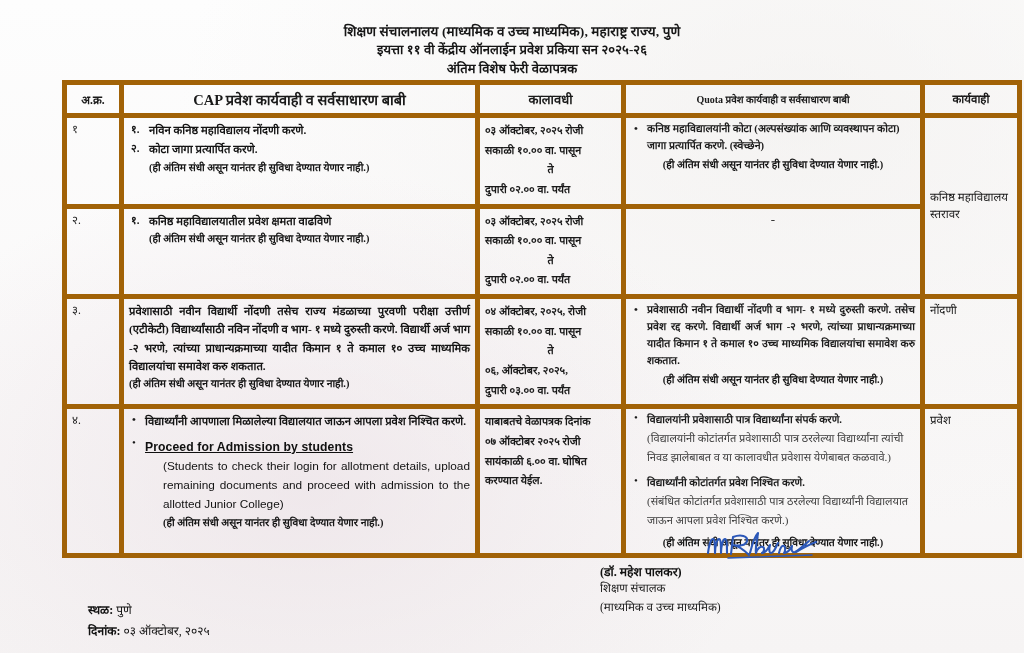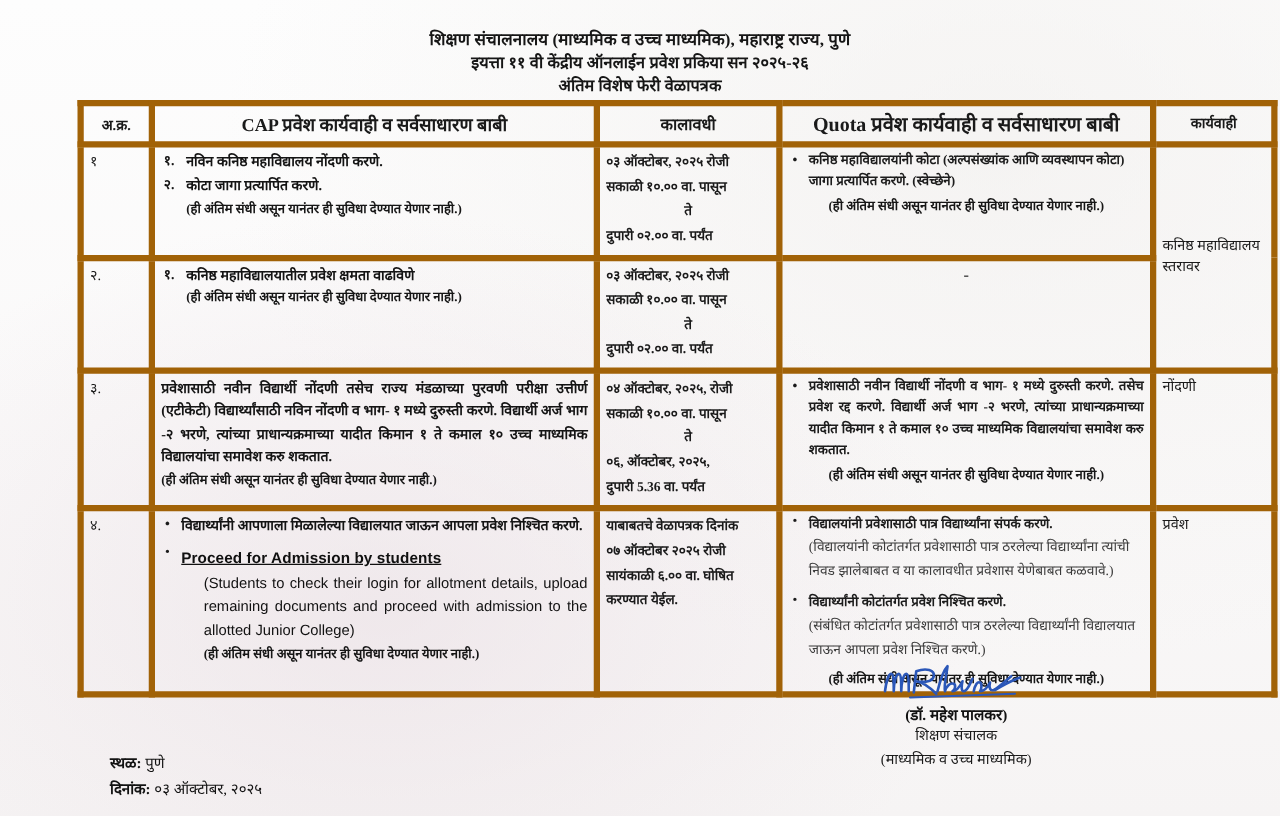--- a/index.html
+++ b/index.html
@@ -69,21 +69,21 @@
   table.sched thead th {
     text-align: center;
     vertical-align: middle;
     font-weight: bold;
     padding: 3px 3px;
     height: 22px;
   }
   .th-sr   { font-size: 12px; }
   .th-cap  { font-size: 14.5px; }
   .th-kala { font-size: 13px; }
-  .th-quota{ font-size: 16px; }
+  .th-quota{ font-size: 10px; }
   .th-act  { font-size: 12.5px; }
 
   .c-sr    { width: 46px;  text-align: left; font-size: 11.5px; font-weight: 500; padding-left: 9px; padding-top: 6px;}
   .c-cap   { width: 345px; }
   .c-kala  { width: 135px; }
   .c-quota { width: 288px; }
   .c-act   { width: 86px;  font-size: 11.5px; line-height: 1.45; padding-top: 6px;}
 
   
   .mr {
@@ -190,21 +190,21 @@
     text-align: justify;
     text-align-last: left;
   }
 
   
   .sig-wrap {
     position: absolute;
     left: 600px;
     top: 528px;
     width: 330px;
-    text-align: center;
+    text-align: left;
   }
   .sig-ink {
     height: 34px;
     position: relative;
   }
   .sig-ink svg { display: block; margin: 0 auto; }
   .sig-name {
     font-size: 12.2px;
     font-weight: bold;
     color: #111;
@@ -307,21 +307,21 @@
         <td class="c-sr">३.</td>
         <td class="c-cap">
           <div class="mr" style="text-align:justify;text-align-last:left;">प्रवेशासाठी नवीन विद्यार्थी नोंदणी तसेच राज्य मंडळाच्या पुरवणी परीक्षा उत्तीर्ण (एटीकेटी) विद्यार्थ्यांसाठी नविन नोंदणी व भाग- १ मध्ये दुरुस्ती करणे. विद्यार्थी अर्ज भाग -२ भरणे, त्यांच्या प्राधान्यक्रमाच्या यादीत किमान १ ते कमाल १० उच्च माध्यमिक विद्यालयांचा समावेश करु शकतात.</div>
           <div class="note-paren" style="margin-top:1px;">(ही अंतिम संधी असून यानंतर ही सुविधा देण्यात येणार नाही.)</div>
         </td>
         <td class="c-kala">
           <div class="dur-l">०४ ऑक्टोबर, २०२५, रोजी</div>
           <div class="dur-l">सकाळी १०.०० वा. पासून</div>
           <div class="dur-l dur-c">ते</div>
           <div class="dur-l">०६, ऑक्टोबर, २०२५,</div>
-          <div class="dur-l">दुपारी 5.36 वा. पर्यंत</div>
+          <div class="dur-l">दुपारी ०३.०० वा. पर्यंत</div>
         </td>
         <td class="c-quota">
           <ul class="bullist mr-sm">
             <li style="text-align:justify;text-align-last:left;">प्रवेशासाठी नवीन विद्यार्थी नोंदणी व भाग- १ मध्ये दुरुस्ती करणे. तसेच प्रवेश रद्द करणे. विद्यार्थी अर्ज भाग -२ भरणे, त्यांच्या प्राधान्यक्रमाच्या यादीत किमान १ ते कमाल १० उच्च माध्यमिक विद्यालयांचा समावेश करु शकतात.</li>
           </ul>
           <div class="note-paren" style="text-align:center;margin-top:2px;">(ही अंतिम संधी असून यानंतर ही सुविधा देण्यात येणार नाही.)</div>
         </td>
         <td class="c-act">नोंदणी</td>
       </tr>
 

